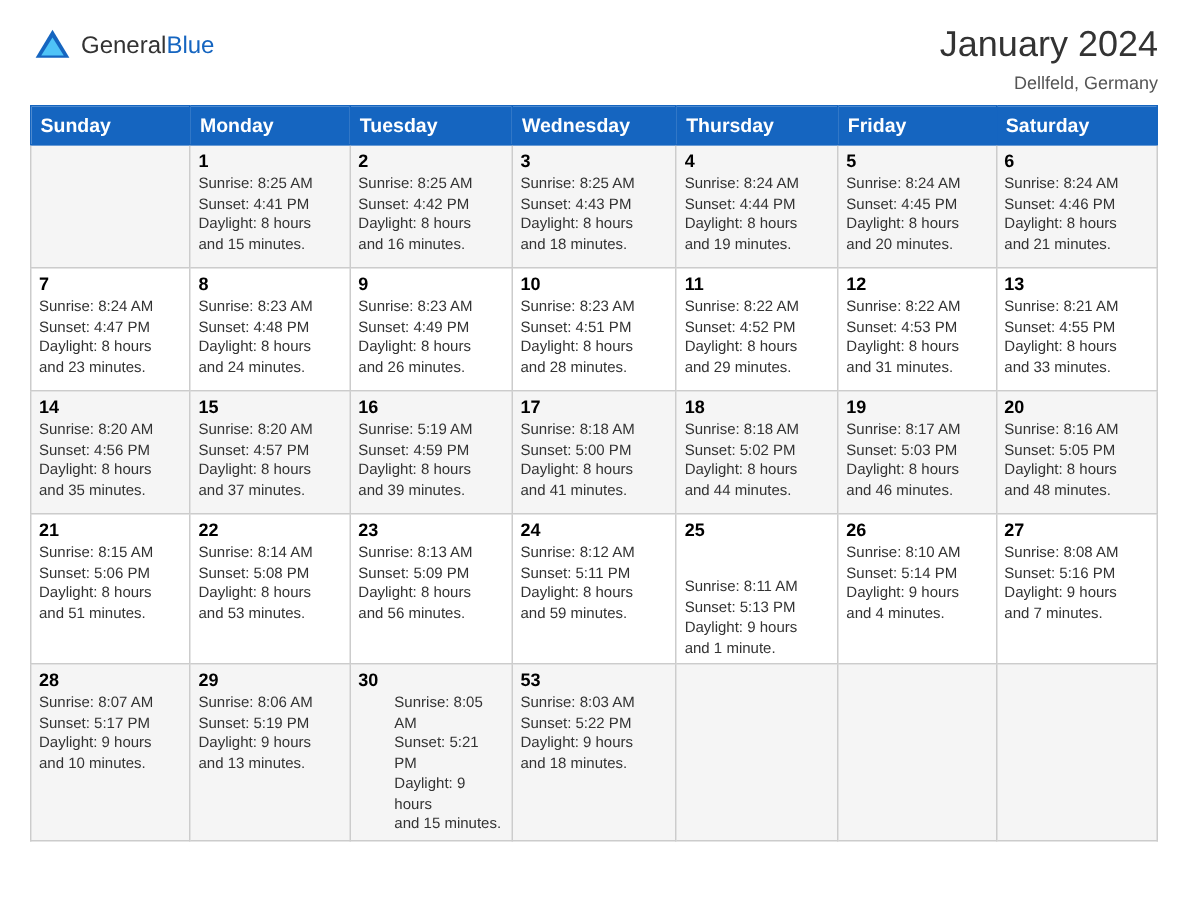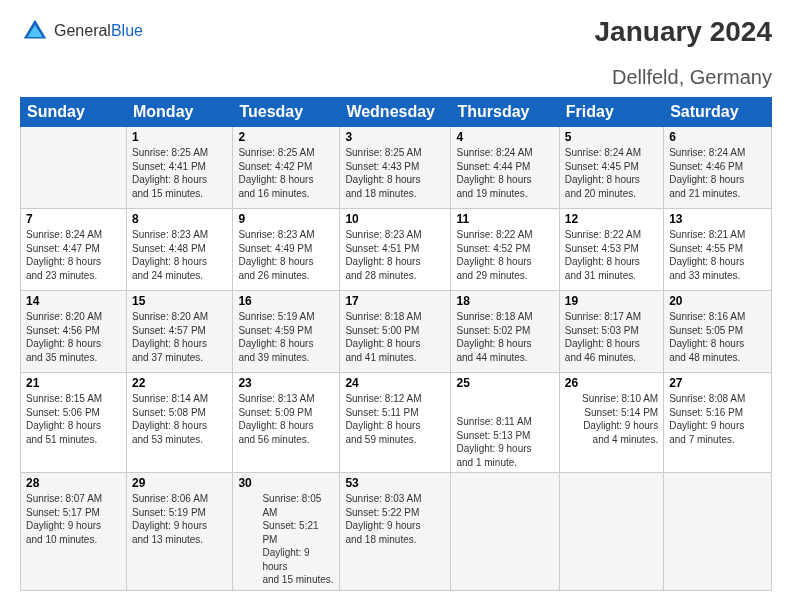--- a/index.html
+++ b/index.html
@@ -29,40 +29,40 @@
     .logo-general { color: #333; }
     .logo-blue { color: #1565c0; }
     .logo-icon {
       width: 30px;
       height: 30px;
     }
     .title-block {
       text-align: right;
     }
     .month-title {
-      font-size: 28px;
-      font-weight: bold;
+      font-size: 24px;
+      font-weight: normal;
       color: #333;
     }
     .location {
-      font-size: 20px;
+      font-size: 12px;
       color: #555;
-      margin-top: 18px;
+      margin-top: 4px;
     }
     .calendar {
       width: 100%;
       border-collapse: collapse;
       font-size: 10.5px;
     }
     .calendar thead tr th {
       background-color: #1565c0;
       color: #fff;
       text-align: left;
       padding: 5px 6px;
-      font-size: 16px;
+      font-size: 13px;
       font-weight: bold;
       border: 1px solid #1565c0;
     }
     .calendar tbody tr td {
       border: 1px solid #ccc;
       vertical-align: top;
       padding: 3px 5px;
       width: 113px;
       min-height: 70px;
       height: 82px;
@@ -296,21 +296,21 @@
           </td>
           <td>
             <span class="day-number">25</span>
             <div class="day-info" style="white-space: pre-line; margin-top: 25px;">Sunrise: 8:11 AM
 Sunset: 5:13 PM
 Daylight: 9 hours
 and 1 minute.</div>
           </td>
           <td>
             <span class="day-number">26</span>
-            <div class="day-info" style="white-space: pre-line; text-align: right;">Sunrise: 8:10 AM
+            <div class="day-info" style="white-space: pre-line;">Sunrise: 8:10 AM
 Sunset: 5:14 PM
 Daylight: 9 hours
 and 4 minutes.</div>
           </td>
           <td>
             <span class="day-number">27</span>
             <div class="day-info" style="white-space: pre-line;">Sunrise: 8:08 AM
 Sunset: 5:16 PM
 Daylight: 9 hours
 and 7 minutes.</div>

